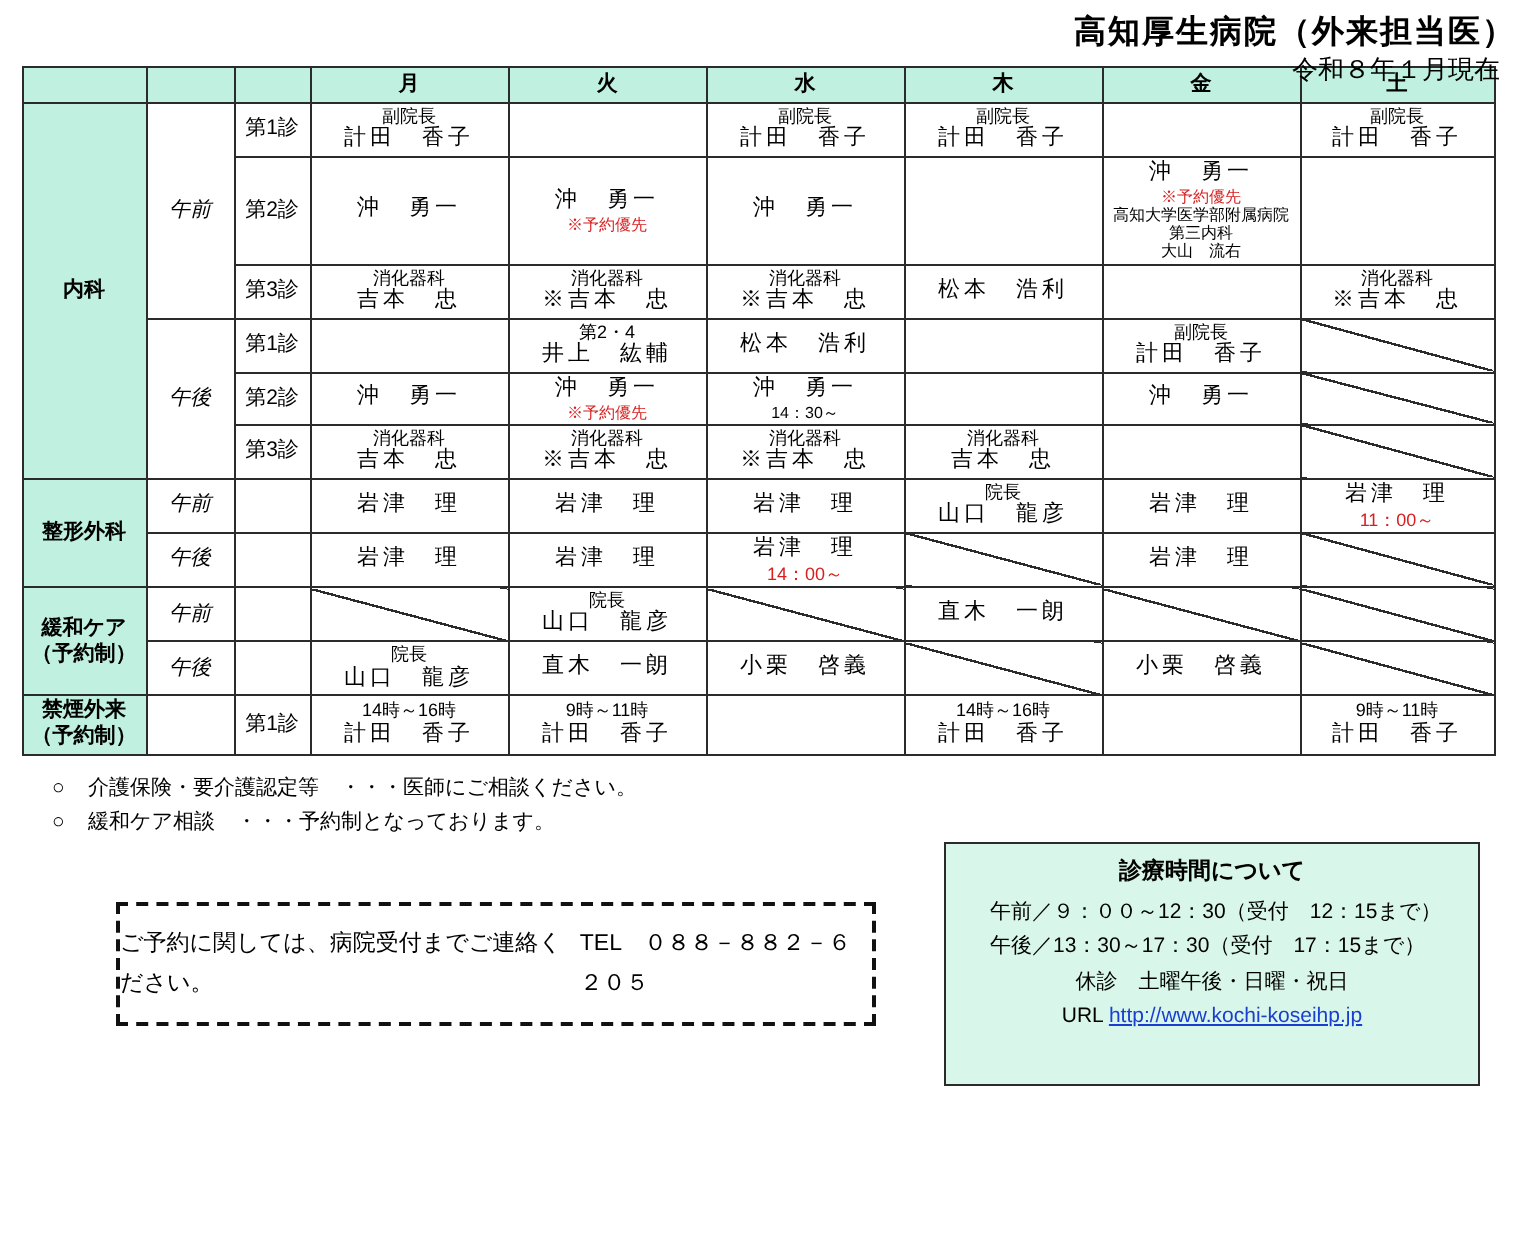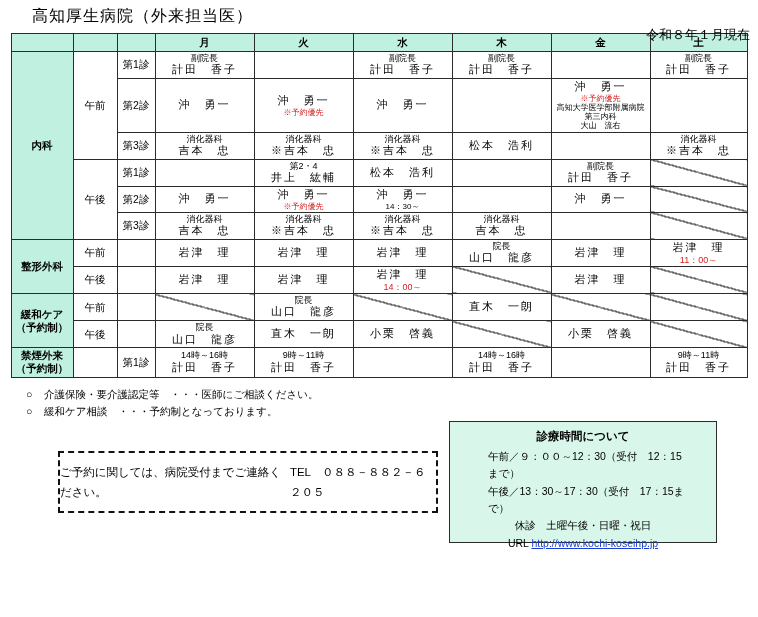--- a/index.html
+++ b/index.html
@@ -9,23 +9,23 @@
     background: #ffffff;
     font-family: "Liberation Sans", sans-serif;
     color: #000;
   }
   #page {
     position: relative;
     width: 758px; height: 617px;
     overflow: hidden;
   }
   .title {
-    text-align: left;
+    text-align: right;
     font-size: 16px;
-    font-weight: normal;
+    font-weight: bold;
     letter-spacing: 1px;
     padding-top: 6px;
     padding-bottom: 2px;
     padding-left: 32px;
   }
   .asof {
     position: absolute;
     right: 8px;
     top: 26px;
     font-size: 13px;
@@ -53,20 +53,21 @@
   .dept {
     background: #bff0e0;
     font-weight: bold;
     font-size: 12px;
     width: 62px;
   }
   .ampm {
     background: #ffffff;
     font-size: 11px;
     width: 44px;
+    font-style: italic;
   }
   .clinic {
     font-size: 9.5px;
     width: 36px;
     text-align: center;
   }
   .cell { height: 26px; }
   .role { font-size: 9px; display:block; line-height: 1.15; }
   .nm { font-size: 11px; display:block; letter-spacing: 2px; line-height: 1.25;}
   .sub { font-size: 8px; display:block; color:#000; line-height:1.15;}
@@ -97,27 +98,27 @@
     border: 2px dashed #111;
     display: flex;
     flex-direction: row;
     justify-content: center;
     align-items: center;
     font-size: 11.5px;
     line-height: 1.8;
   }
   .hoursbox {
     position: absolute;
-    left: 449px;
+    left: 472px;
     top: -6px;
     width: 268px;
     height: 122px;
     border: 1px solid #2b2b2b;
     background: #d9f6ea;
-    padding: 5px 24px;
+    padding: 5px 8px;
     font-size: 10.5px;
     line-height: 1.65;
   }
   .hoursbox .htitle {
     text-align: center;
     font-weight: bold;
     font-size: 11.5px;
     margin-bottom: 2px;
   }
   .hoursbox .hline { padding-left: 14px; }

